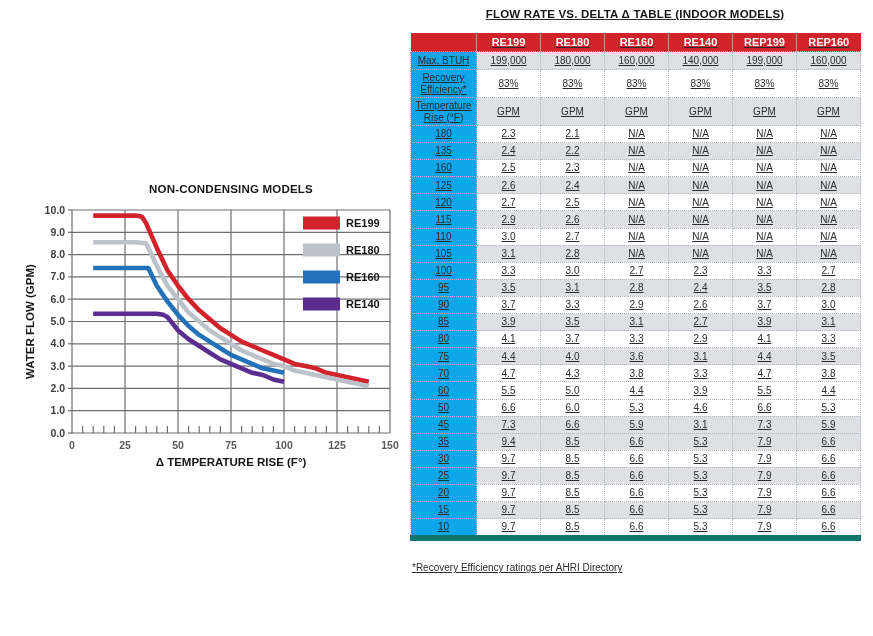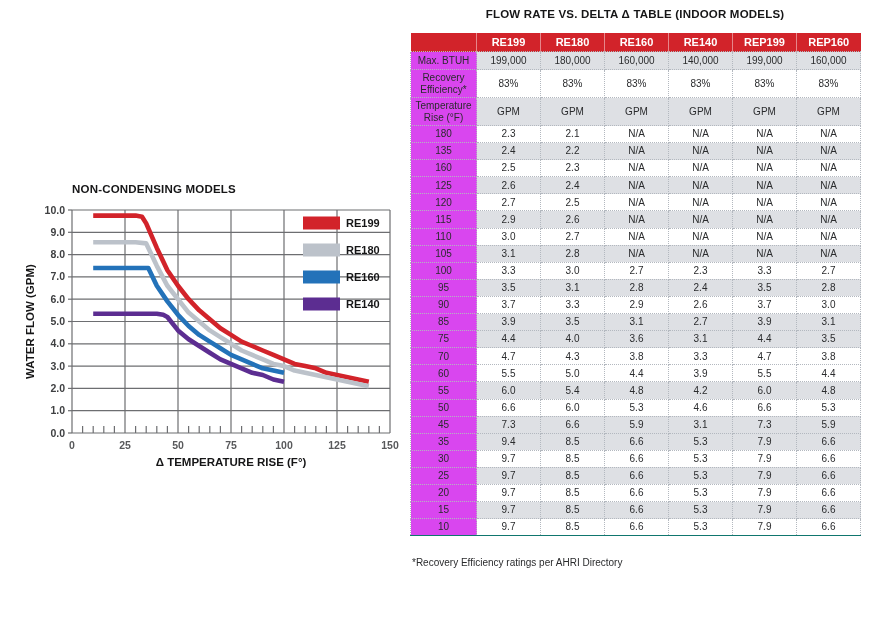--- a/index.html
+++ b/index.html
@@ -1,46 +1,46 @@
 <!DOCTYPE html>
 <html><head>
 <meta charset="utf-8">
 <style>
   html,body{margin:0;padding:0;background:#fff;}
   .page{position:relative;width:873px;height:636px;background:#fff;overflow:hidden;
         font-family:"Liberation Sans",sans-serif;color:#2a2b2d;}
 
   
   .chart-block{position:absolute;left:20px;top:183px;width:400px;height:300px;}
-  .chart-title{position:absolute;left:52px;top:0;width:318px;margin:0;text-align:left;
+  .chart-title{position:absolute;left:52px;top:0;width:318px;margin:0;text-align:center;
                font-size:11.5px;font-weight:700;letter-spacing:.2px;color:#161617;}
   #chart-svg{position:absolute;left:0;top:16px;}
   #chart-svg text{font-family:"Liberation Sans",sans-serif;}
   #chart-svg .tick-label{font-size:10.5px;font-weight:700;fill:#58595b;}
   #chart-svg .ytick-label{font-size:10.5px;font-weight:700;fill:#3f4042;}
   #chart-svg .axis-title{font-size:11.5px;font-weight:700;fill:#161617;}
   #chart-svg .legend-label{font-size:11px;font-weight:700;fill:#161617;}
 
   
-  .table-block{position:absolute;left:410px;top:8px;width:450px;}
+  .table-block{position:absolute;left:410px;top:8px;width:450px;text-decoration:underline;}
   .table-title{margin:0;text-align:center;font-size:11.5px;font-weight:700;
                letter-spacing:.2px;color:#161617;}
   table.flow{border-collapse:collapse;table-layout:fixed;width:450px;margin-top:13px;}
   table.flow th,table.flow td{font-size:10px;font-weight:400;text-align:center;vertical-align:middle;
         padding:2px 1px;line-height:1.15;border:1px dotted #b3b8bf;color:#2a2b2d;}
   table.flow col.c-label{width:66px;}
   table.flow col.c-data{width:64px;}
   tr.model-row th{background:#d2232a;color:#fff;font-weight:700;font-size:11px;height:14px;
         border:none;border-left:1px solid rgba(255,255,255,.45);}
   th.corner{background:#fff;border:none;}
-  th.row-label{background:#d946ef;font-weight:400;border-left:1px solid #9ca2aa;}
+  th.row-label{background:#0ea5e9;font-weight:400;border-left:1px solid #9ca2aa;}
   tr.shade td{background:#dee0e4;}
   tr.plain td{background:#ffffff;}
   td.last-col{border-right:1px solid #9ca2aa;}
-  tr.last-row th,tr.last-row td{border-bottom:1px solid #0f766e;}
+  tr.last-row th,tr.last-row td{border-bottom:6px solid #0f766e;}
   tr.spec-tall th,tr.spec-tall td{height:22px;}
   tr.spec-short th,tr.spec-short td{height:13px;}
   tr.data-row th,tr.data-row td{height:12.1px;}
   .footnote{margin:21px 0 0 2px;font-size:10px;color:#2a2b2d;}
 </style>
 </head>
 <body>
 
 <div class="page">
 
@@ -295,20 +295,29 @@
           </tr>
           <tr class="shade data-row">
             <th class="row-label">85</th>
             <td>3.9</td>
             <td>3.5</td>
             <td>3.1</td>
             <td>2.7</td>
             <td>3.9</td>
             <td class="last-col">3.1</td>
           </tr>
+          <tr class="plain data-row">
+            <th class="row-label">80</th>
+            <td>4.1</td>
+            <td>3.7</td>
+            <td>3.3</td>
+            <td>2.9</td>
+            <td>4.1</td>
+            <td class="last-col">3.3</td>
+          </tr>
           <tr class="shade data-row">
             <th class="row-label">75</th>
             <td>4.4</td>
             <td>4.0</td>
             <td>3.6</td>
             <td>3.1</td>
             <td>4.4</td>
             <td class="last-col">3.5</td>
           </tr>
           <tr class="plain data-row">
@@ -322,29 +331,20 @@
           </tr>
           <tr class="plain data-row">
             <th class="row-label">60</th>
             <td>5.5</td>
             <td>5.0</td>
             <td>4.4</td>
             <td>3.9</td>
             <td>5.5</td>
             <td class="last-col">4.4</td>
           </tr>
-          <tr class="shade data-row">
-            <th class="row-label">55</th>
-            <td>6.0</td>
-            <td>5.4</td>
-            <td>4.8</td>
-            <td>4.2</td>
-            <td>6.0</td>
-            <td class="last-col">4.8</td>
-          </tr>
           <tr class="plain data-row">
             <th class="row-label">50</th>
             <td>6.6</td>
             <td>6.0</td>
             <td>5.3</td>
             <td>4.6</td>
             <td>6.6</td>
             <td class="last-col">5.3</td>
           </tr>
           <tr class="shade data-row">

